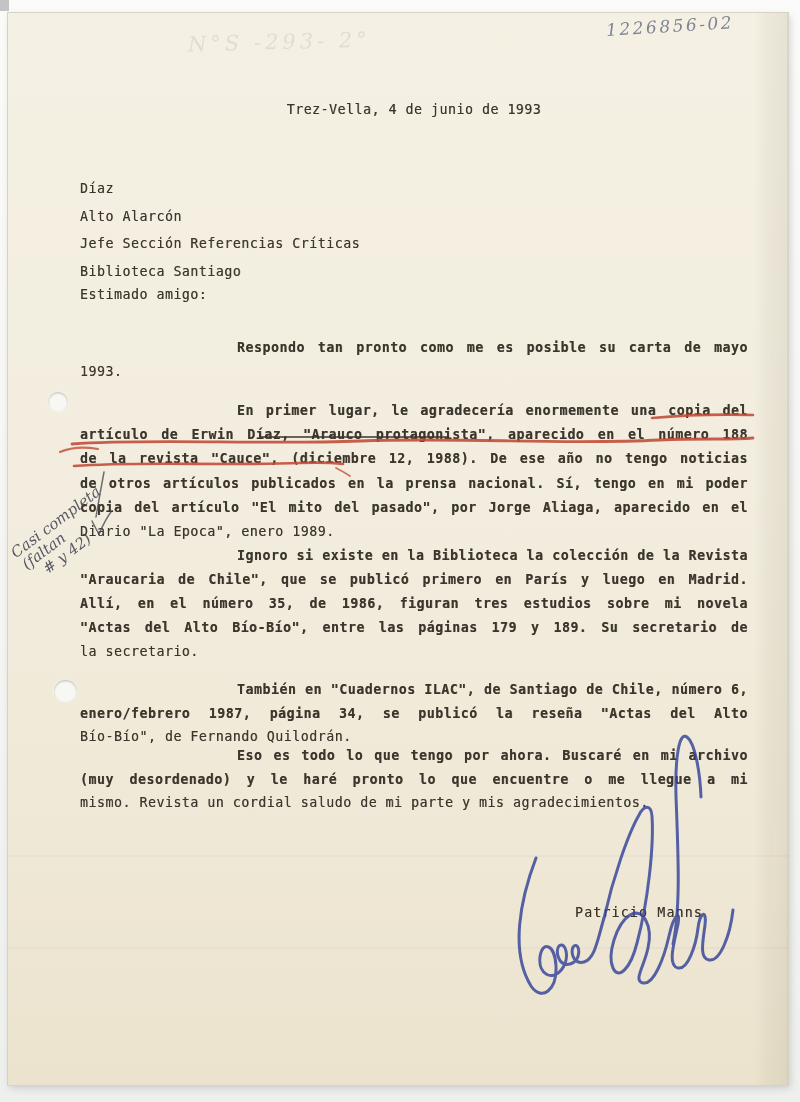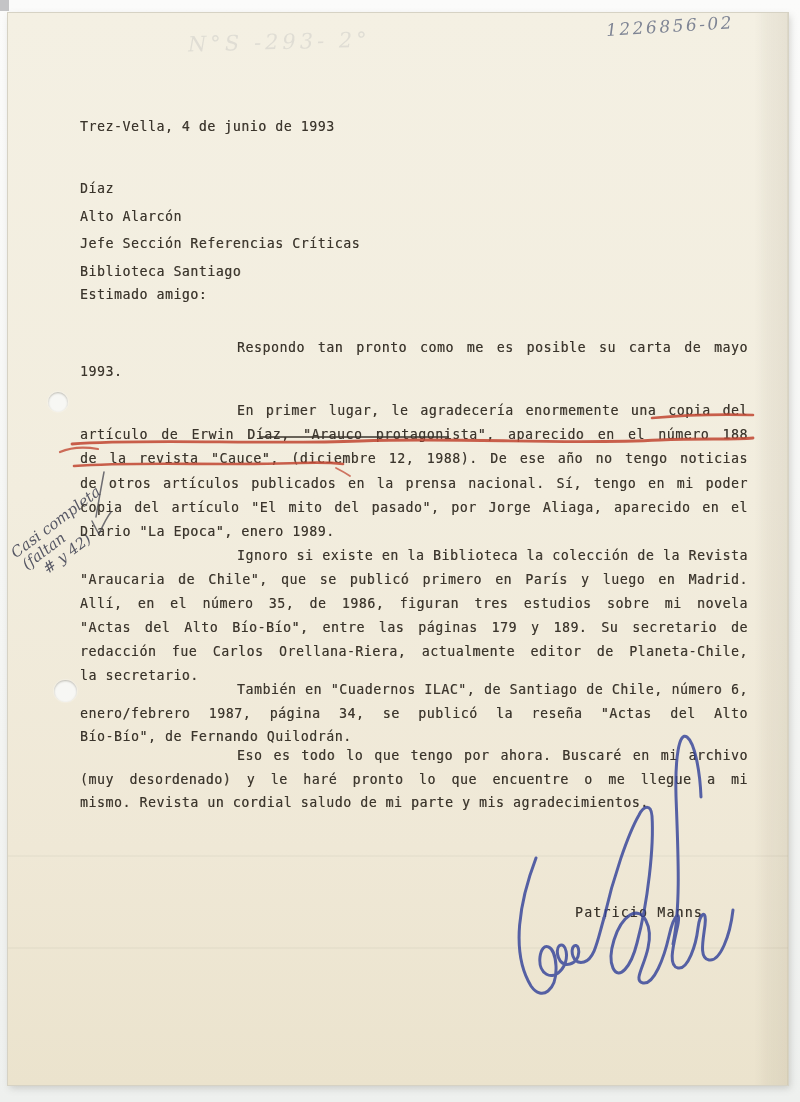--- a/index.html
+++ b/index.html
@@ -25,21 +25,21 @@
     position:absolute;border-radius:50%;
     background:#f7f7f4;
     box-shadow:inset 0 1px 2px rgba(120,115,100,.45), 0 0 2px rgba(255,255,255,.8);
   }
   
   .tw{
     position:absolute;color:#3b352c;font-size:13.2px;letter-spacing:.55px;
     text-shadow:.35px 0 0 rgba(59,53,44,.55);
   }
   .line{display:block;}
-  .j{text-align:justify;text-align-last:justify;}
+  .j{text-align:justify;text-align-last:justify;font-weight:bold;}
   .ind{padding-left:157px;box-sizing:border-box;}
   .block{width:668px;left:80px;}
   
   .hand{font-family:"DejaVu Serif","Liberation Serif",serif;font-style:italic;position:absolute;}
   .catalog{left:606px;top:16px;color:#7e8494;font-size:17px;letter-spacing:2.5px;transform:rotate(-3.5deg);}
   .faint-note{left:188px;top:30px;color:rgba(125,128,140,.17);font-size:21px;letter-spacing:4px;transform:rotate(-1.5deg);}
   .margin-note{left:8px;top:548px;width:150px;color:#565764;transform:rotate(-37deg);transform-origin:left top;font-size:15px;line-height:16px;}
   .margin-note .mn2{padding-left:2px;}
   .margin-note .mn3{padding-left:16px;}
   .typed-name{left:575px;top:905px;letter-spacing:1.2px;text-align:right;}
@@ -61,21 +61,21 @@
 <div class="punch-hole" style="left:54px;top:680px;width:23px;height:22px"></div>
 
 <div class="hand catalog">1226856-02</div>
 <div class="hand faint-note">N°S -293- 2°</div>
 <div class="hand margin-note">
   <div class="mn1">Casi completa</div>
   <div class="mn2">(faltan</div>
   <div class="mn3"># y 42)</div>
 </div>
 
-<div class="tw block" style="top:119px;text-align:left">Trez-Vella, 4 de junio de 1993</div>
+<div class="tw block" style="top:102px;text-align:center">Trez-Vella, 4 de junio de 1993</div>
 
 <div class="tw block" style="top:175px;line-height:27.7px">
   <span class="line">Díaz</span>
   <span class="line">Alto Alarcón</span>
   <span class="line">Jefe Sección Referencias Críticas</span>
   <span class="line">Biblioteca Santiago</span>
 </div>
 
 <div class="tw block" style="top:287px">Estimado amigo:</div>
 
@@ -91,21 +91,20 @@
   <span class="line j">de otros artículos publicados en la prensa nacional. Sí, tengo en mi poder</span>
   <span class="line j">copia del artículo "El mito del pasado", por Jorge Aliaga, aparecido en el</span>
   <span class="line">Diario "La Epoca", enero 1989.</span>
 </div>
 
 <div class="tw block" style="top:544px;line-height:24px">
   <span class="line j ind">Ignoro si existe en la Biblioteca la colección de la Revista</span>
   <span class="line j">"Araucaria de Chile", que se publicó primero en París y luego en Madrid.</span>
   <span class="line j">Allí, en el número 35, de 1986, figuran tres estudios sobre mi novela</span>
   <span class="line j">"Actas del Alto Bío-Bío", entre las páginas 179 y 189. Su secretario de</span>
-  <span class="line j">redacción fue Carlos Orellana-Riera, actualmente editor de Planeta-Chile,</span>
   <span class="line">la secretario.</span>
 </div>
 
 <div class="tw block" style="top:678px;line-height:23.7px">
   <span class="line j ind">También en "Cuadernos ILAC", de Santiago de Chile, número 6,</span>
   <span class="line j">enero/febrero 1987, página 34, se publicó la reseña "Actas del Alto</span>
   <span class="line">Bío-Bío", de Fernando Quilodrán.</span>
 </div>
 
 <div class="tw block" style="top:744px;line-height:23.7px">

